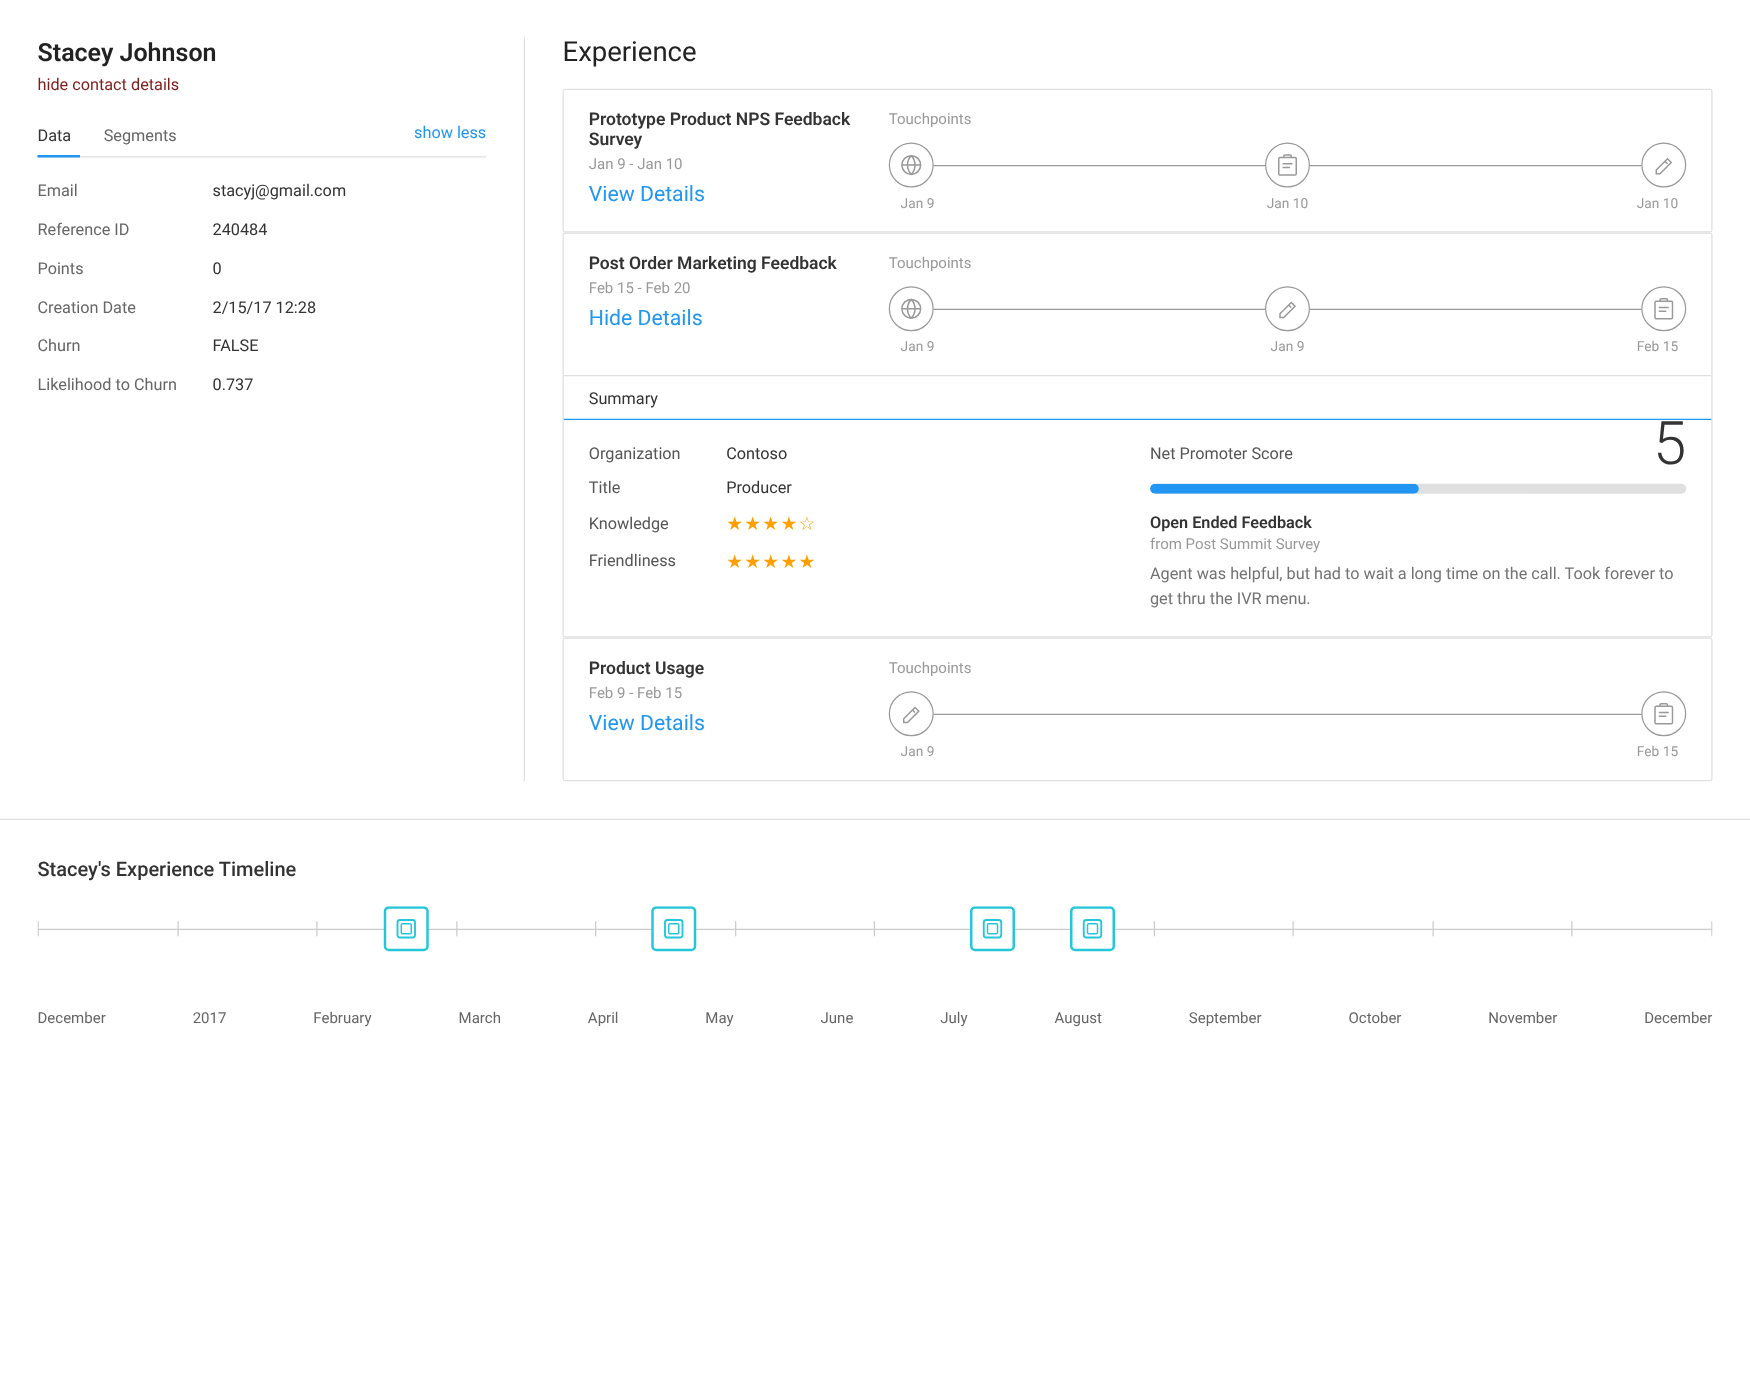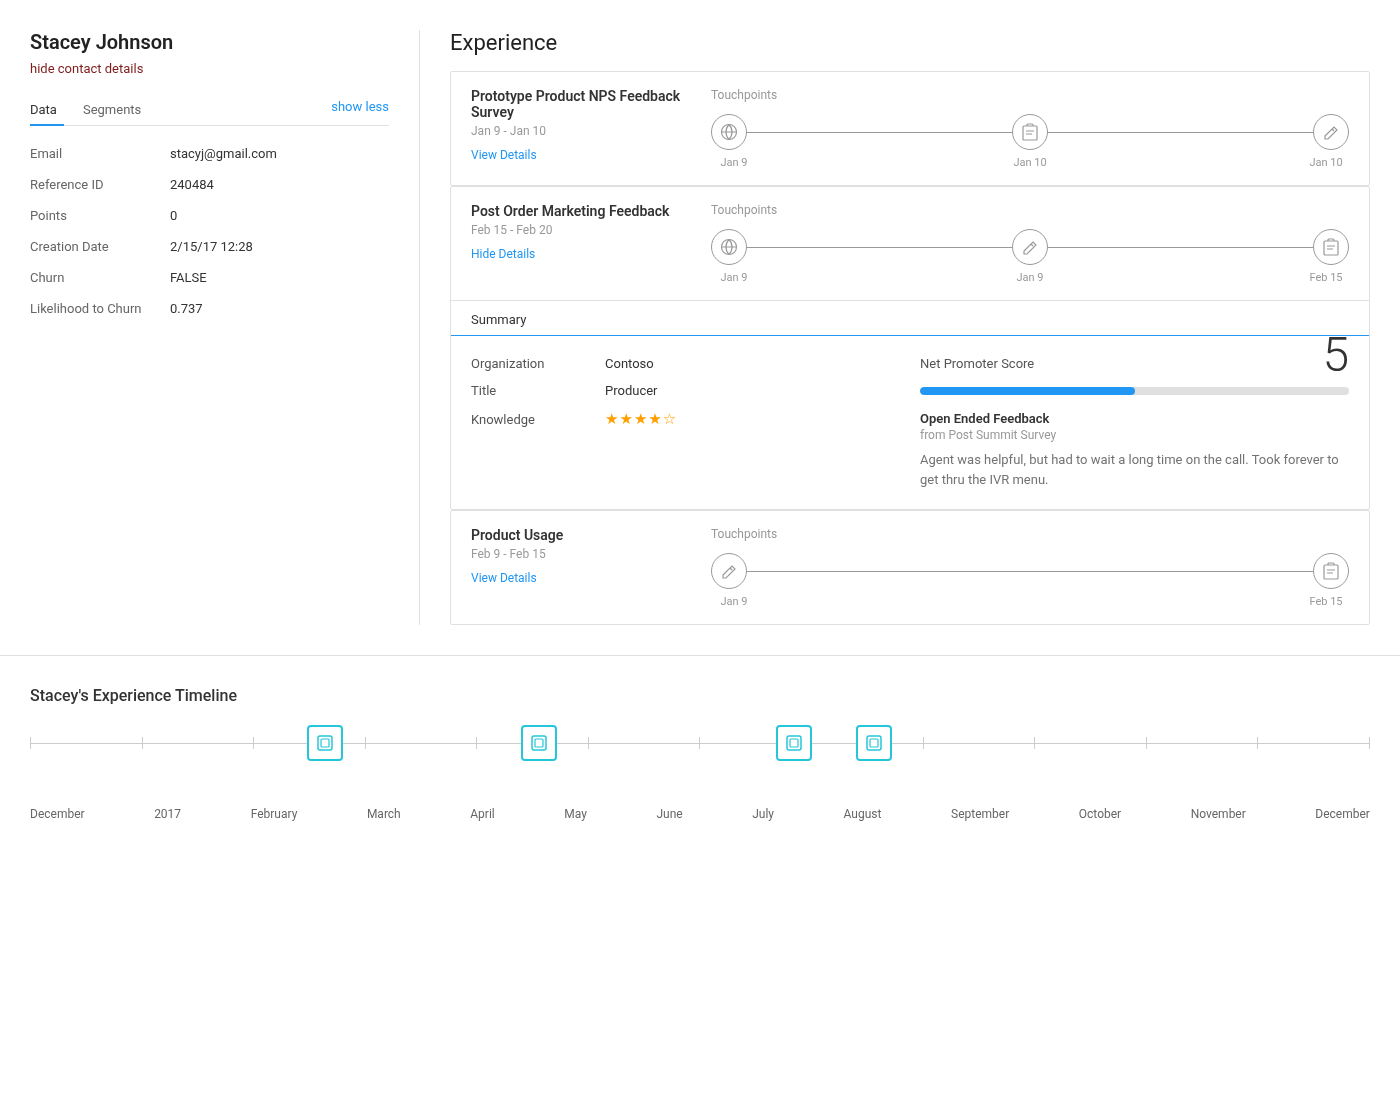--- a/index.html
+++ b/index.html
@@ -112,21 +112,21 @@
       color: #333;
       margin-bottom: 4px;
     }
     .card-date-range {
       color: #999;
       font-size: 12px;
       margin-bottom: 8px;
     }
     .view-details-link {
       color: #2196F3;
-      font-size: 12px;
+      font-size: 17px;
       cursor: pointer;
     }
     .card-right {
       flex: 1;
     }
     .touchpoints-label {
       font-size: 12px;
       color: #999;
       margin-bottom: 12px;
     }
@@ -191,21 +191,20 @@
       flex: 1;
     }
     .summary-right {
       flex: 1;
     }
     .summary-row {
       display: flex;
       margin-bottom: 12px;
       font-size: 13px;
       align-items: center;
-      gap: 24px;
     }
     .summary-label {
       color: #555;
       width: 110px;
       min-width: 110px;
     }
     .summary-value {
       color: #333;
     }
     .stars {
@@ -471,20 +470,24 @@
                 <span class="summary-label">Organization</span>
                 <span class="summary-value">Contoso</span>
               </div>
               <div class="summary-row">
                 <span class="summary-label">Title</span>
                 <span class="summary-value">Producer</span>
               </div>
               <div class="summary-row">
                 <span class="summary-label">Knowledge</span>
                 <span class="stars">★★★★☆</span>
+              </div>
+              <div class="summary-row">
+                <span class="summary-label">Friendliness</span>
+                <span class="stars">★★★★★</span>
               </div>
             </div>
             <div class="summary-right">
               <div style="display:flex; justify-content:space-between; align-items:flex-start;">
                 <div>
                   <div class="nps-title">Net Promoter Score</div>
                 </div>
                 <div class="nps-score">5</div>
               </div>
               <div class="nps-bar-container">

